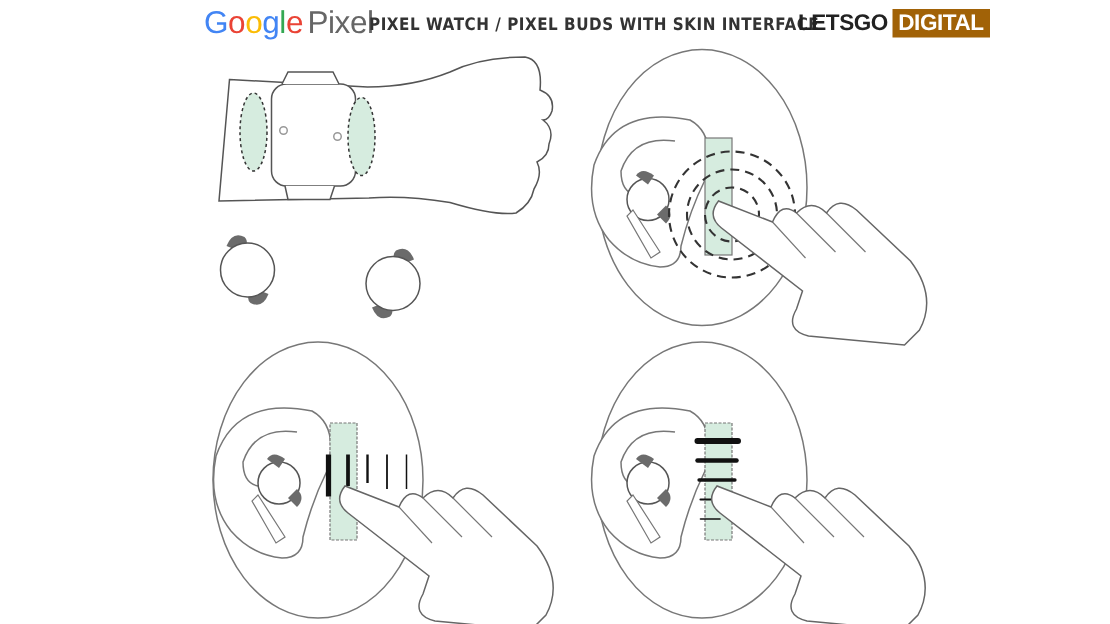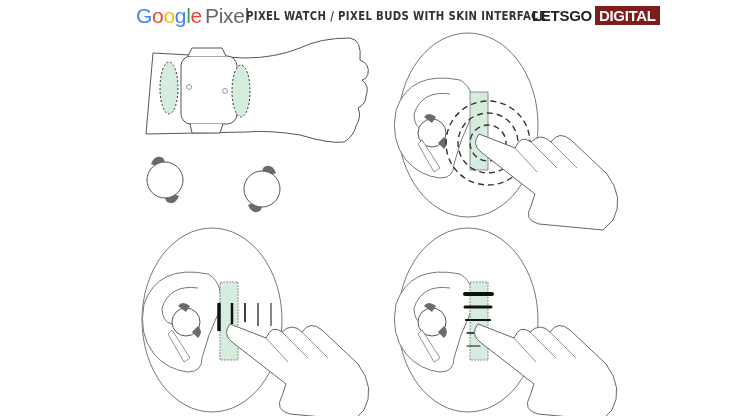--- a/index.html
+++ b/index.html
@@ -5,21 +5,21 @@
   html, body { margin:0; padding:0; background:#ffffff; }
   body { width:740px; height:416px; position:relative; overflow:hidden; font-family:"Liberation Sans", sans-serif; }
   .header { position:absolute; top:0; left:0; width:708px; height:30px; }
   .logo-google { position:absolute; left:136px; top:4px; font-size:21px; font-family:"Liberation Sans", sans-serif; letter-spacing:-0.3px; }
   .logo-google .g1{color:#4285f4}.logo-google .o1{color:#ea4335}.logo-google .o2{color:#fbbc05}
   .logo-google .g2{color:#4285f4}.logo-google .l{color:#34a853}.logo-google .e{color:#ea4335}
   .logo-google .pixel{color:#666; margin-left:3px;}
   .title { position:absolute; left:246px; top:9px; font-size:11.5px; font-weight:bold; color:#333; letter-spacing:0.4px; font-family:"DejaVu Sans", sans-serif; transform:scaleX(0.88); transform-origin:left; white-space:nowrap; }
   .brand { position:absolute; left:532px; top:6px; font-size:15px; font-weight:bold; font-family:"Liberation Sans", sans-serif; display:flex; align-items:center; letter-spacing:-0.3px; }
   .brand .lets { color:#222; padding-right:3px;text-align:right; }
-  .brand .digital { color:#fff; background:#7f1d1d; padding:1px 4px; }
+  .brand .digital { color:#fff; background:#a16207; padding:1px 4px; }
   svg.art { position:absolute; left:0; top:0; }
 </style>
 </head>
 <body>
 
 <div class="header">
   <div class="logo-google">
     <span class="g1">G</span><span class="o1">o</span><span class="o2">o</span><span class="g2">g</span><span class="l">l</span><span class="e">e</span><span class="pixel">Pixel</span>
   </div>
   <div class="title">PIXEL WATCH / PIXEL BUDS WITH SKIN INTERFACE</div>

